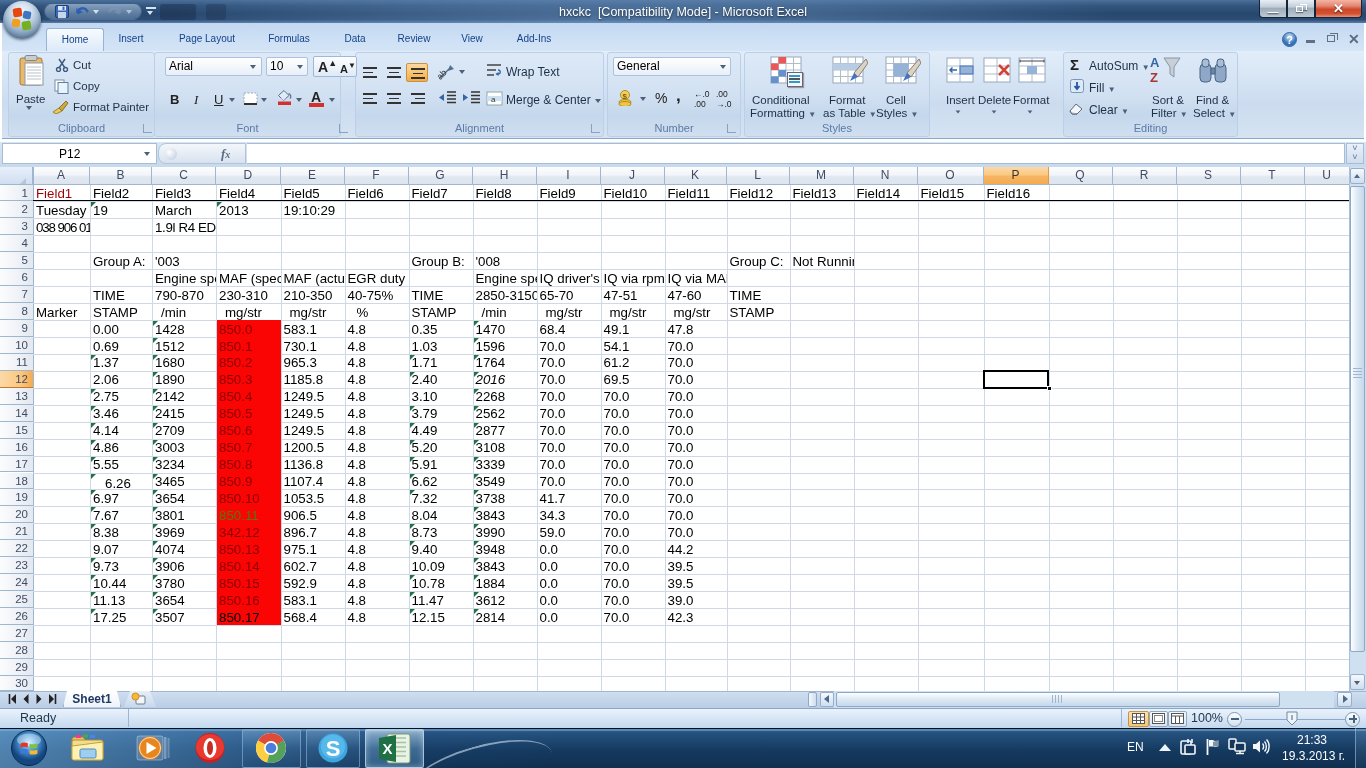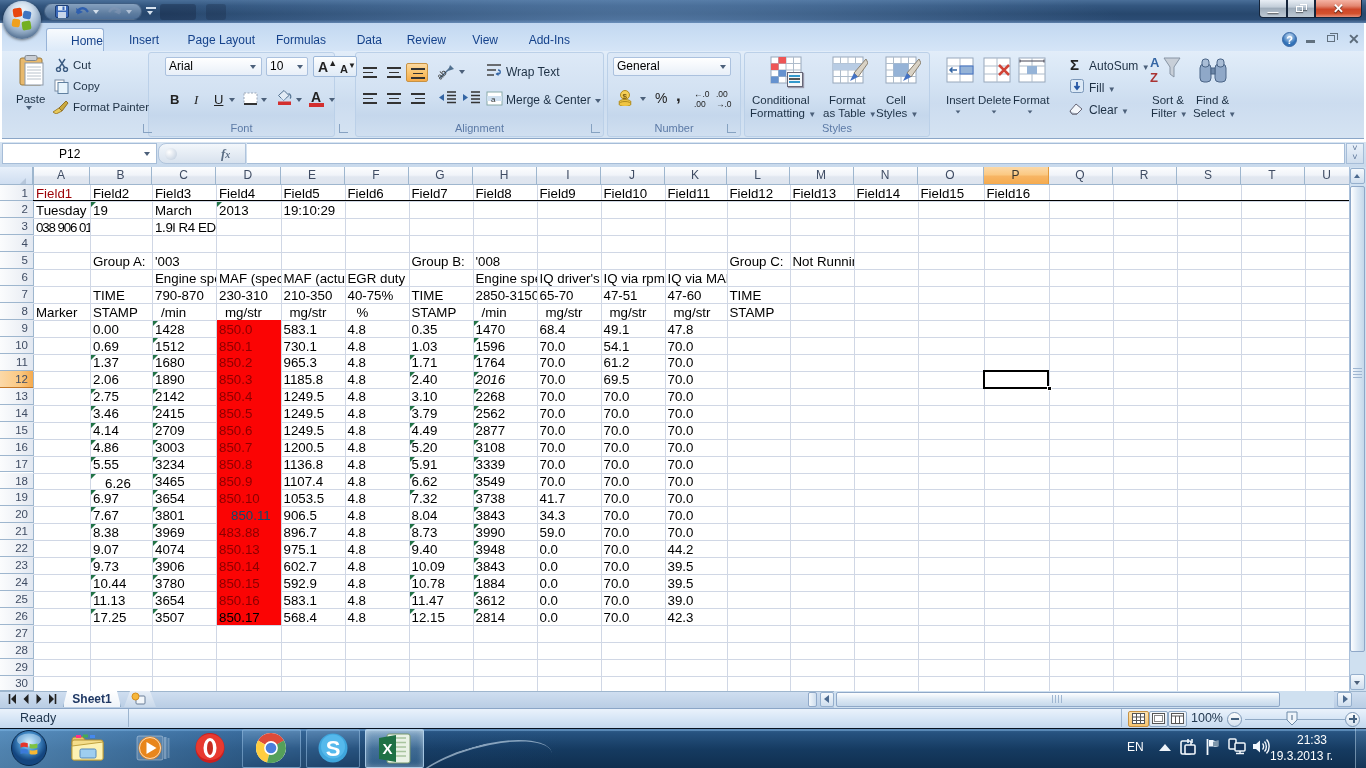--- a/index.html
+++ b/index.html
@@ -11,21 +11,21 @@
  background:radial-gradient(ellipse 700px 90px at 640px 28px,rgba(120,160,205,.55),rgba(120,160,205,0) 70%)}
 .titletxt{position:absolute;top:5px;left:0;width:1366px;text-align:center;color:#fff;
  font-size:12.5px;text-shadow:0 1px 2px rgba(0,0,0,.6)}
 .winbtn{position:absolute;top:0;height:18px;border:1px solid #14243a;border-top:none;
  background:linear-gradient(180deg,#e8eef5 0%,#c3ced9 40%,#9fadbb 50%,#bdc9d4 100%)}
 .winbtn.close{background:linear-gradient(180deg,#f5b3a4 0%,#e38771 35%,#ce472a 55%,#d4512d 80%,#e8907b 100%)}
 .wglyph{position:absolute;color:#fff;font-weight:bold;text-align:center;width:100%;
  text-shadow:0 1px 1px rgba(0,0,0,.7)}
 .tabrow{position:absolute;left:2px;top:23px;width:1362px;height:28px;
  background:linear-gradient(180deg,#c2d8f1 0%,#d5e5f7 100%)}
-.rtab{position:absolute;top:28px;height:23px;color:#15428b;font-size:12px;text-align:right;padding-top:5px}
+.rtab{position:absolute;top:28px;height:23px;color:#15428b;font-size:10px;text-align:center;padding-top:5px}
 .rtab.sel{background:linear-gradient(180deg,#f8fbfe 0%,#eaf2fb 50%,#dcEAf9 100%);
  border:1px solid #97b3d7;border-bottom:none;border-radius:3px 3px 0 0;color:#15428b}
 .ribbon{position:absolute;left:2px;top:51px;width:1362px;height:88px;
  background:linear-gradient(180deg,#e2edf9 0%,#d5e4f4 35%,#ccdcef 60%,#d5e3f2 100%);
  border-bottom:1px solid #8ba6c7}
 .grp{position:absolute;top:52px;height:85px;border:1px solid #bbd0e8;border-radius:3px;
  background:linear-gradient(180deg,#dde9f7 0%,#d2e1f2 50%,#c5d7ec 75%,#d0dff0 100%)}
 .grplabel{position:absolute;bottom:2px;left:0;width:100%;text-align:center;
  font-size:11px;color:#5c7aa6}
 .launch{position:absolute;top:124px;width:9px;height:9px;border:1px solid #7f9cbd;border-top:none;border-right:none;opacity:.9}
@@ -70,20 +70,21 @@
 .tray{color:#fff;font-size:12px}
 .vsb{position:absolute;left:1349px;top:167px;width:17px;height:524px;background:#cfe0f0;border-left:1px solid #a9c0da}
 .sbbtn{position:absolute;background:linear-gradient(180deg,#f5f9fd,#cfdeee);border:1px solid #95afcd;border-radius:2px}
 .sbthumb{position:absolute;background:linear-gradient(90deg,#fdfeff,#dce8f4 50%,#c5d8ea);border:1px solid #8fa8c8;border-radius:2px}
 .hthumb{position:absolute;background:linear-gradient(180deg,#fdfeff,#dce8f4 50%,#c5d8ea);border:1px solid #8fa8c8;border-radius:2px}
 
 </style></head><body>
 <div id="scr">
 <div class="tb"></div>
     <div class="tbshine"></div>
+<div class="titletxt">hxckc&nbsp; [Compatibility Mode] - Microsoft Excel</div>
 <div class="winbtn" style="left:1259px;width:28px;border-radius:0 0 0 4px">
       <div class="wglyph" style="top:6px;font-size:11px">—</div>
     </div>
 <div class="winbtn" style="left:1287px;width:28px">
 <div style="position:absolute;left:12px;top:4px;width:7px;height:6px;border:1.5px solid #fff;border-bottom:none;border-left:none;box-shadow:0 1px 1px rgba(0,0,0,.4)"></div>
 <div style="position:absolute;left:8px;top:6px;width:7px;height:6px;border:1.5px solid #fff;background:rgba(190,205,220,.3);box-shadow:0 1px 1px rgba(0,0,0,.4)"></div>
     </div>
 <div class="winbtn close" style="left:1315px;width:47px;border-radius:0 0 4px 0">
       <div class="wglyph" style="top:1px;font-size:13px">✕</div>
     </div>
@@ -134,31 +135,37 @@
           <stop offset="1" stop-color="#3272b8"></stop>
         </radialGradient>
       </defs>
       <text x="7.5" y="11.5" text-anchor="middle" font-size="11" font-weight="bold" fill="#fff" font-family="Liberation Sans">?</text>
     </svg>
 <div class="abs" style="left:1306px;top:40px;width:9px;height:3px;background:#62717f"></div>
 <div class="abs" style="left:1327px;top:35px;width:8px;height:7px;border:1.5px solid #62717f"></div>
     <div class="abs" style="left:1330px;top:33px;width:8px;height:7px;border:1.5px solid #62717f;border-bottom:none;border-left:none"></div>
 <div class="abs" style="left:1348px;top:33px;width:12px;height:12px;color:#5d6c7b;font-size:14px;font-weight:bold;line-height:12px">✕</div>
 <div class="ribbon"></div>
-<div class="grp" style="left:148px;width:187px">
+<div class="grp" style="left:8px;width:147px">
+      <div class="grplabel">Clipboard</div>
+    </div>
+<div class="grp" style="left:154px;width:187px">
       <div class="grplabel">Font</div>
     </div>
 <div class="grp" style="left:607px;width:134px">
       <div class="grplabel">Number</div>
     </div>
 <div class="grp" style="left:355px;width:249px">
       <div class="grplabel">Alignment</div>
     </div>
 <div class="grp" style="left:744px;width:186px">
       <div class="grplabel">Styles</div>
+    </div>
+<div class="grp" style="left:1063px;width:175px">
+      <div class="grplabel">Editing</div>
     </div>
 <div class="launch" style="left:143px"></div>
 <div class="launch" style="left:339px"></div>
 <div class="launch" style="left:591px"></div>
 <div class="launch" style="left:727px"></div>
 <svg class="abs" style="left:17px;top:55px" width="30" height="34">
 <rect x="3" y="3" width="22" height="27" rx="2" fill="#e8b96d" stroke="#9c7b3c"></rect>
 <rect x="8" y="0.5" width="12" height="5" rx="1.5" fill="#c8cdd4" stroke="#7f868f"></rect>
 <rect x="8" y="8" width="18" height="22" fill="#fff" stroke="#8d99a8"></rect>
 <path d="M10 12 H24 M10 15 H24 M10 18 H24 M10 21 H24 M10 24 H24" stroke="#b9c2cc"></path>
@@ -649,31 +656,31 @@
 <div class="cell" style="left:219px;top:490.9px;color:#8B0000;">850.10</div>
 <div class="cell" style="left:283.5px;top:490.9px;">1053.5</div>
 <div class="cell" style="left:347.5px;top:490.9px;">4.8</div>
 <div class="cell" style="left:411.5px;top:490.9px;">7.32</div>
 <div class="cell" style="left:475.5px;top:490.9px;">3738</div>
 <div class="cell" style="left:539.5px;top:490.9px;">41.7</div>
 <div class="cell" style="left:603.5px;top:490.9px;">70.0</div>
 <div class="cell" style="left:667.5px;top:490.9px;">70.0</div>
 <div class="cell" style="left:93px;top:507.9px;">7.67</div>
 <div class="cell" style="left:155px;top:507.9px;">3801</div>
-<div class="cell" style="left:231px;top:507.9px;color:#0c4a6e;">850.11</div>
+<div class="cell" style="left:219px;top:507.9px;color:#4d7c0f;">850.11</div>
 <div class="cell" style="left:283.5px;top:507.9px;">906.5</div>
 <div class="cell" style="left:347.5px;top:507.9px;">4.8</div>
 <div class="cell" style="left:411.5px;top:507.9px;">8.04</div>
 <div class="cell" style="left:475.5px;top:507.9px;">3843</div>
 <div class="cell" style="left:539.5px;top:507.9px;">34.3</div>
 <div class="cell" style="left:603.5px;top:507.9px;">70.0</div>
 <div class="cell" style="left:667.5px;top:507.9px;">70.0</div>
 <div class="cell" style="left:93px;top:524.8px;">8.38</div>
 <div class="cell" style="left:155px;top:524.8px;">3969</div>
-<div class="cell" style="left:219px;top:524.8px;color:#8B0000;">483.88</div>
+<div class="cell" style="left:219px;top:524.8px;color:#8B0000;">342.12</div>
 <div class="cell" style="left:283.5px;top:524.8px;">896.7</div>
 <div class="cell" style="left:347.5px;top:524.8px;">4.8</div>
 <div class="cell" style="left:411.5px;top:524.8px;">8.73</div>
 <div class="cell" style="left:475.5px;top:524.8px;">3990</div>
 <div class="cell" style="left:539.5px;top:524.8px;">59.0</div>
 <div class="cell" style="left:603.5px;top:524.8px;">70.0</div>
 <div class="cell" style="left:667.5px;top:524.8px;">70.0</div>
 <div class="cell" style="left:93px;top:541.7px;">9.07</div>
 <div class="cell" style="left:155px;top:541.7px;">4074</div>
 <div class="cell" style="left:219px;top:541.7px;color:#8B0000;">850.13</div>
@@ -962,15 +969,15 @@
 <svg class="abs" style="left:1228px;top:738px" width="19" height="17">
 <rect x="1" y="1" width="7" height="10" rx="1" fill="#16355b" stroke="#f2f7fc" stroke-width="1.5"></rect>
 <rect x="7" y="5" width="10" height="8" rx="1" fill="#16355b" stroke="#f2f7fc" stroke-width="1.5"></rect>
 <path d="M8 15.5 H16 M12 13 V15.5" stroke="#f2f7fc" stroke-width="1.5"></path>
     </svg>
 <svg class="abs" style="left:1252px;top:738px" width="18" height="17">
 <path d="M1 6 L4 6 L8 2.5 L8 14.5 L4 11 L1 11 Z" fill="#f2f7fc"></path>
 <path d="M10.5 5.5 C12 7 12 10 10.5 11.5 M12.5 3.5 C15 6 15 11 12.5 13.5 M14.5 1.5 C18 5 18 12 14.5 15.5" stroke="#f2f7fc" stroke-width="1.4" fill="none"></path>
     </svg>
 <div class="tray abs" style="left:1270px;top:733px;width:57px;text-align:right">21:33</div>
-<div class="tray abs" style="left:1270px;top:748.5px;width:75px;">19.3.2013 г.</div>
+<div class="tray abs" style="left:1270px;top:748.5px;width:75px;text-align:right">19.3.2013 г.</div>
 <div class="abs" style="left:1355px;top:728px;width:1px;height:40px;background:rgba(200,225,245,.5)"></div>
 <div class="abs" style="left:1356px;top:728px;width:10px;height:40px;background:linear-gradient(180deg,rgba(120,160,200,.25),rgba(40,80,120,.2))"></div>
 </div>
 </body></html>

